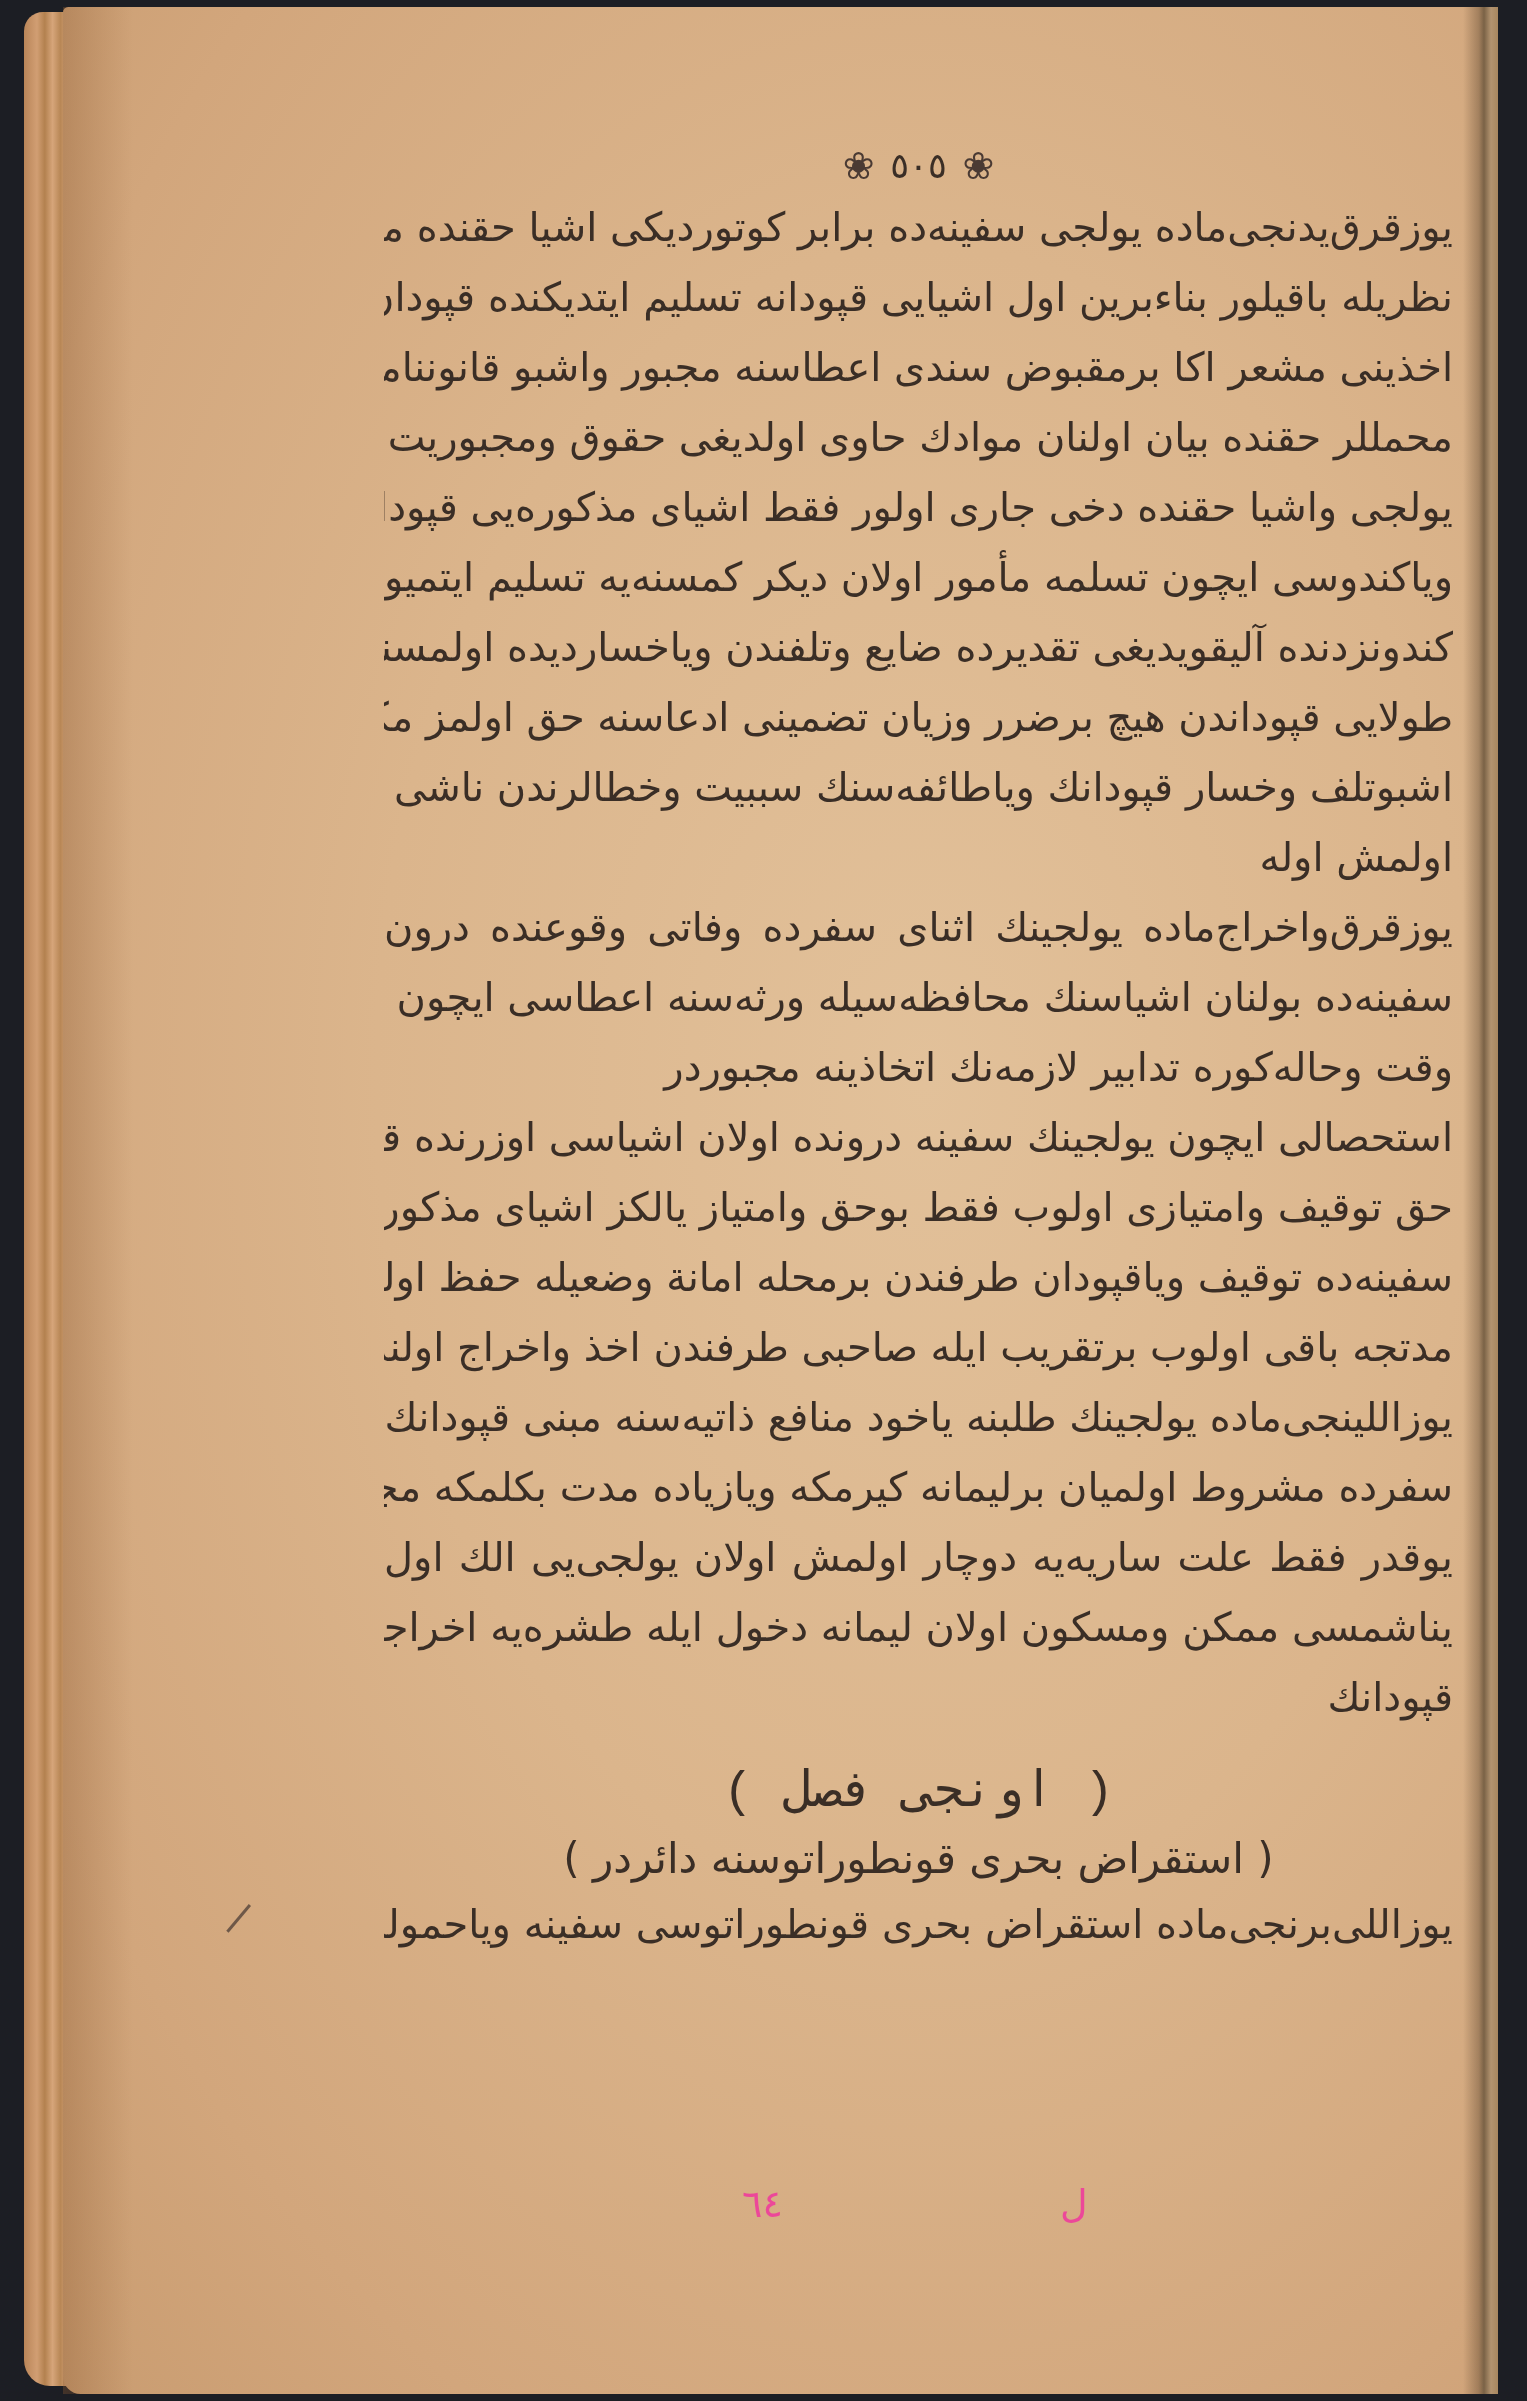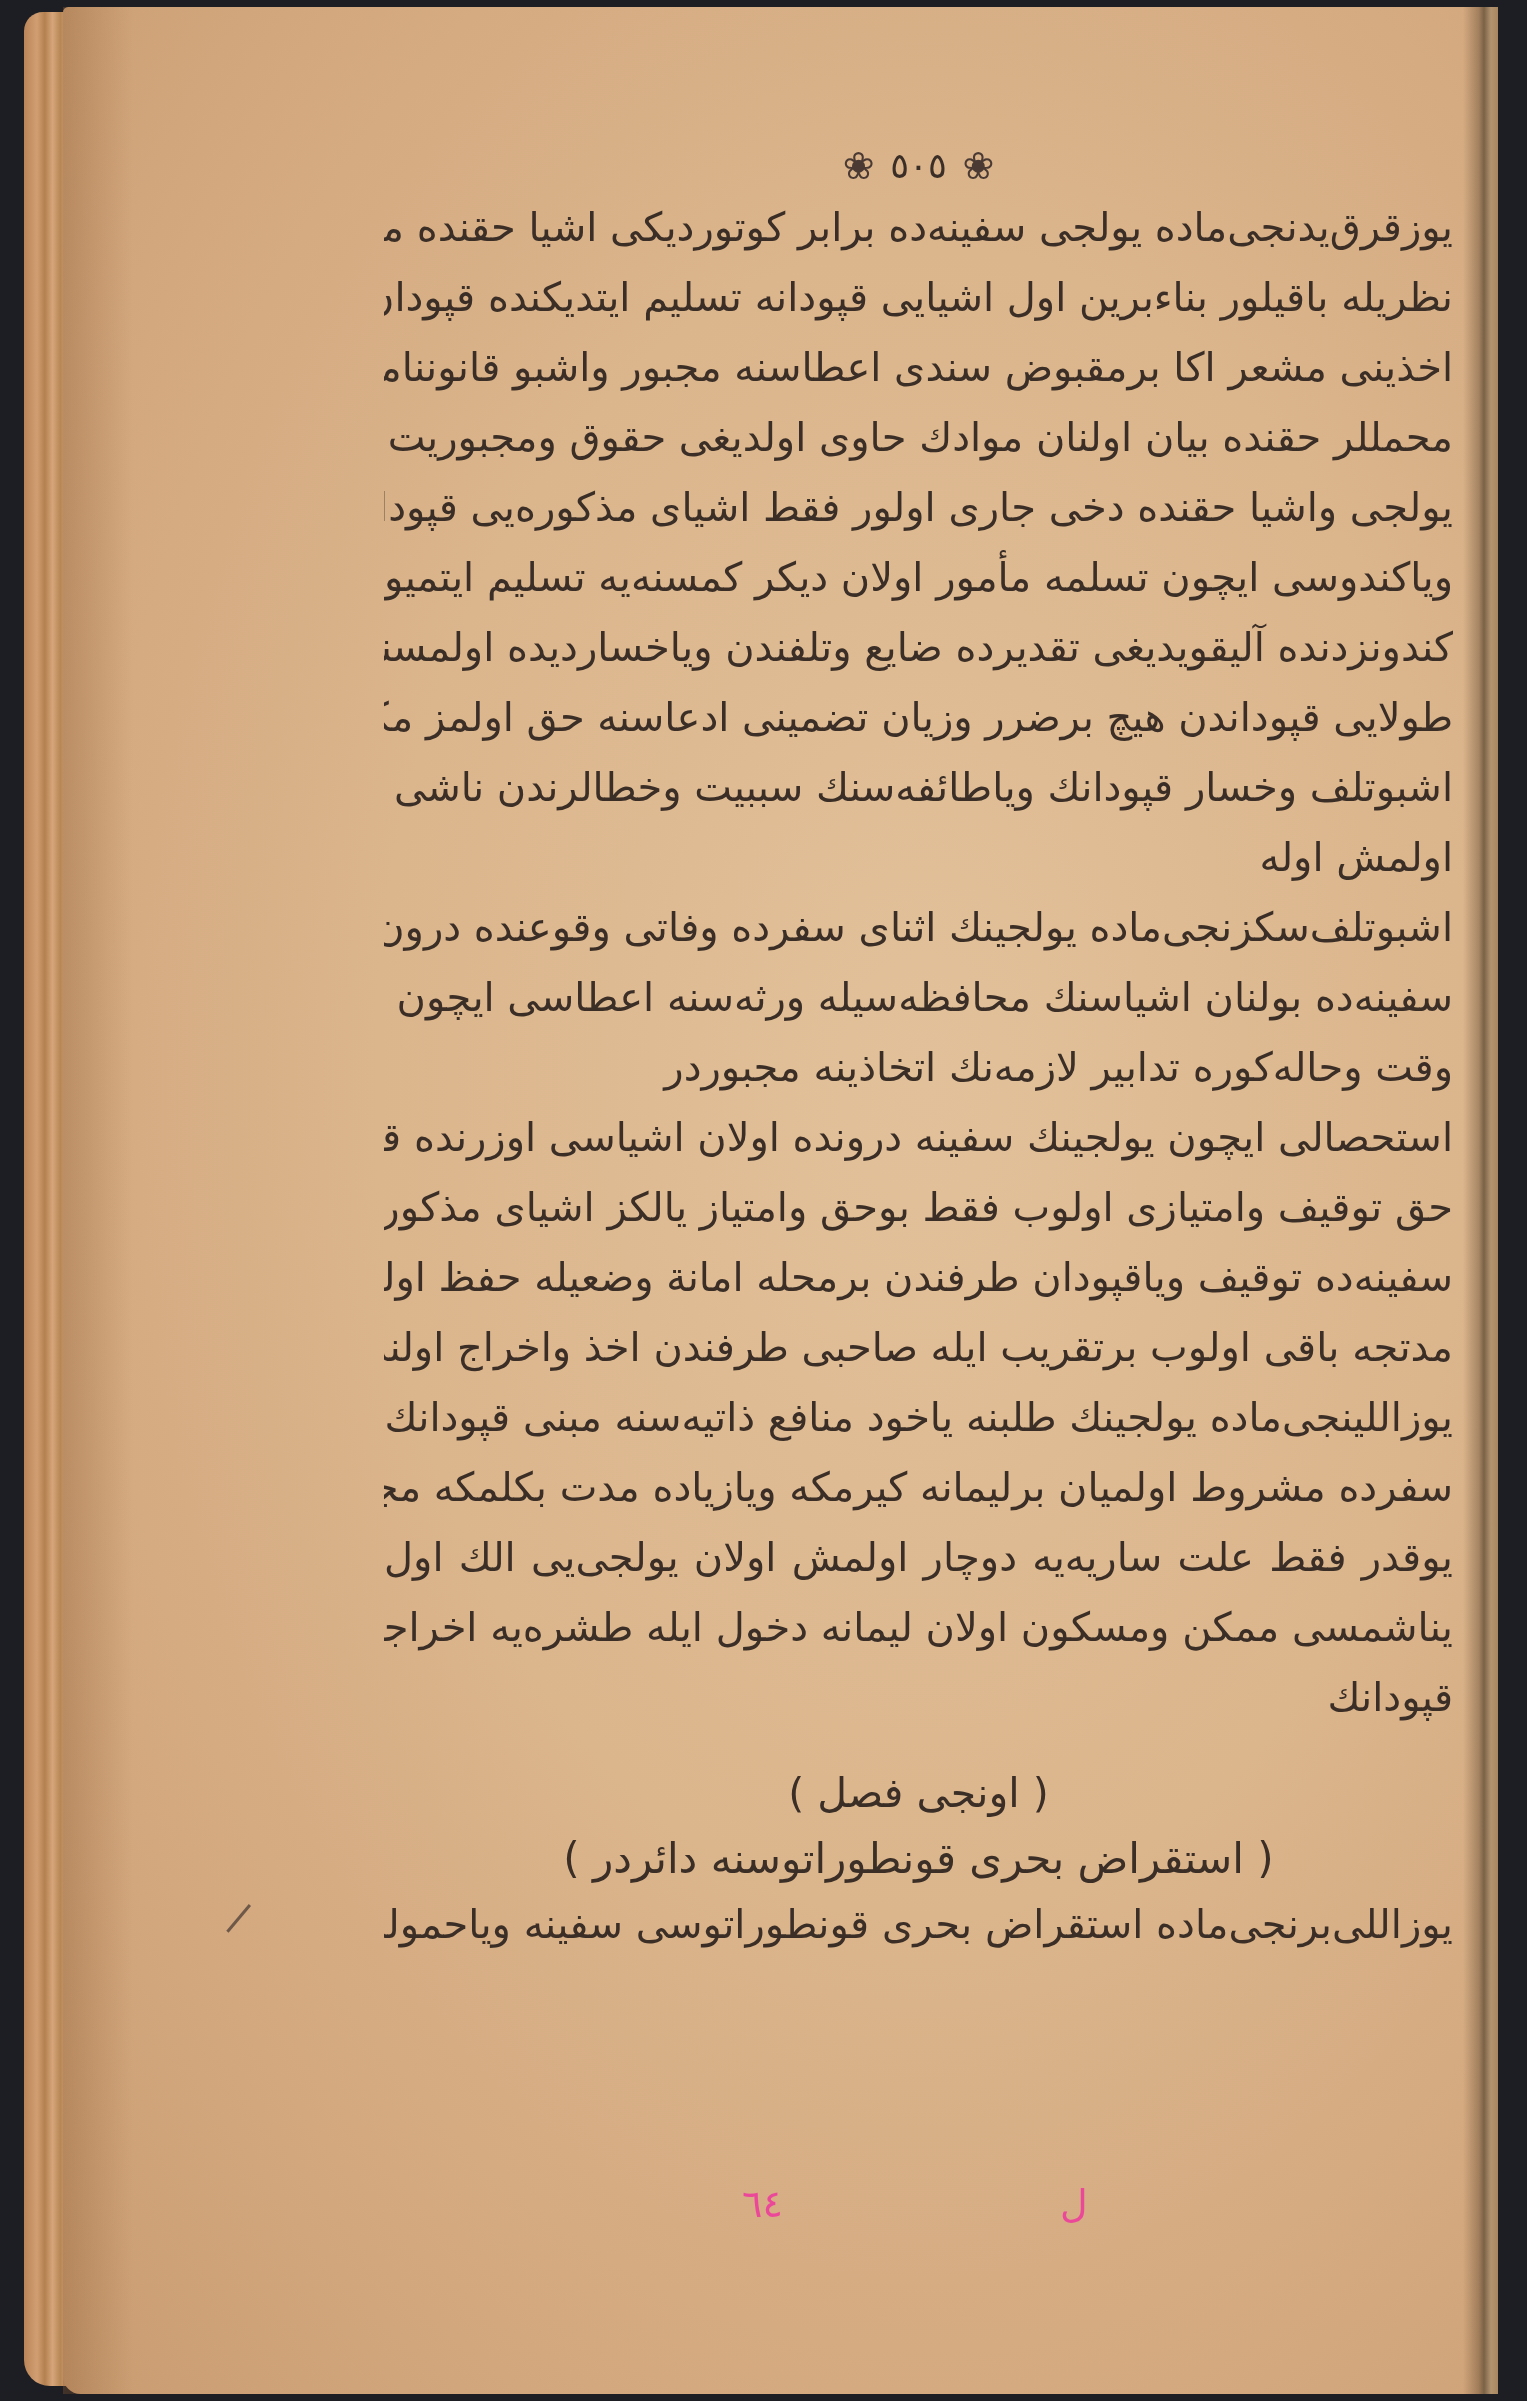--- a/index.html
+++ b/index.html
@@ -94,24 +94,25 @@
       height: 70px;
       white-space: nowrap;
       text-align: justify;
       text-align-last: justify;
       overflow: hidden;
     }
     .line.last {
       text-align-last: right;
     }
     .chapter-title {
-      font-size: 41px;
+      font-size: 50px;
       line-height: 70px;
       text-align: center;
       margin-top: 26px;
+      font-family: Liberation Mono, monospace;
     }
     .chapter-subtitle {
       font-size: 42px;
       line-height: 61px;
       text-align: center;
     }
     .footer-sig {
       position: absolute;
       top: 2182px;
       left: 384px;
@@ -166,21 +167,21 @@
     <div class="line">محمللر حقنده بيان اولنان موادك حاوى اولديغى حقوق ومجبوريت اول</div>
     <div class="line">يولجى واشيا حقنده دخى جارى اولور فقط اشياى مذكوره‌يى قپودانه</div>
     <div class="line">وياكندوسى ايچون تسلمه مأمور اولان ديكر كمسنه‌يه تسليم ايتميوب‌ده</div>
     <div class="line">كندونزدنده آليقويديغى تقديرده ضايع وتلفندن وياخسارديده اولمسندن</div>
     <div class="line">طولايى قپوداندن هيچ برضرر وزيان تضمينى ادعاسنه حق اولمز مكر</div>
     <div class="line">اشبوتلف وخسار قپودانك وياطائفه‌سنك سببيت وخطالرندن ناشى واقع</div>
     <div class="line last">اولمش اوله</div>
   </div>
 
   <div>
-    <div class="line">اشبوتلف‌سكزنجى‌ماده      يولجينك اثناى سفرده وفاتى وقوعنده درون</div>
+    <div class="line">يوزقرق‌واخراج‌ماده      يولجينك اثناى سفرده وفاتى وقوعنده درون</div>
     <div class="line">سفينه‌ده بولنان اشياسنك محافظه‌سيله ورثه‌سنه اعطاسى ايچون قپودان</div>
     <div class="line last">وقت وحاله‌كوره تدابير لازمه‌نك اتخاذينه مجبوردر</div>
   </div>
 
   <div>
     <div class="line">استحصالى ايچون يولجينك سفينه درونده اولان اشياسى اوزرنده قپودانك</div>
     <div class="line">حق توقيف وامتيازى اولوب فقط بوحق وامتياز يالكز اشياى مذكوره</div>
     <div class="line">سفينه‌ده توقيف وياقپودان طرفندن برمحله امانة وضعيله حفظ اولنديغى</div>
     <div class="line">مدتجه باقى اولوب برتقريب ايله صاحبى طرفندن اخذ واخراج اولنديغى</div>
   </div>

